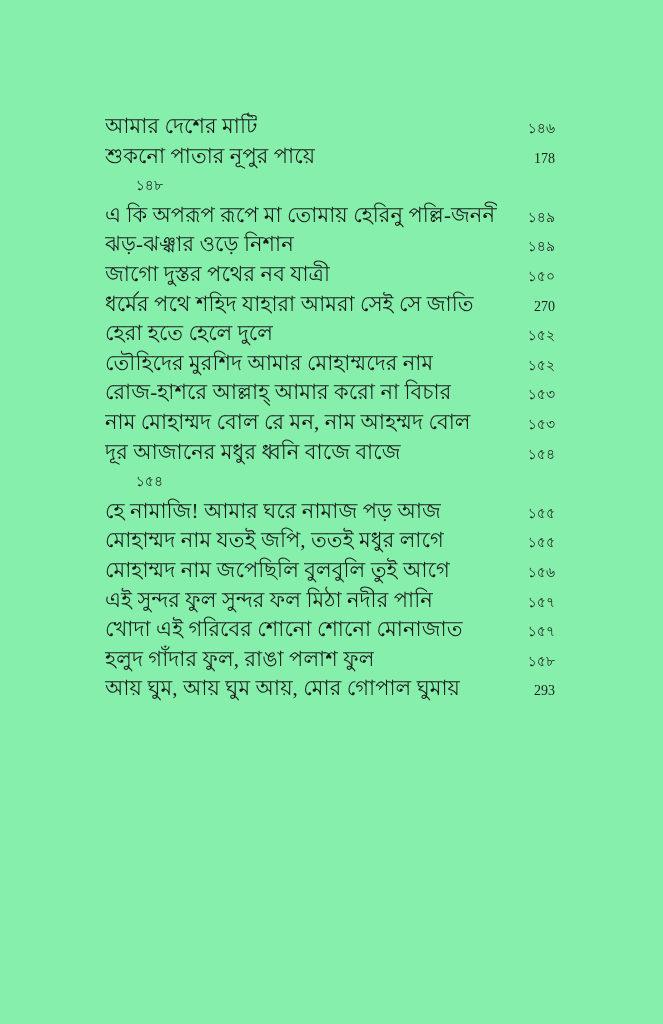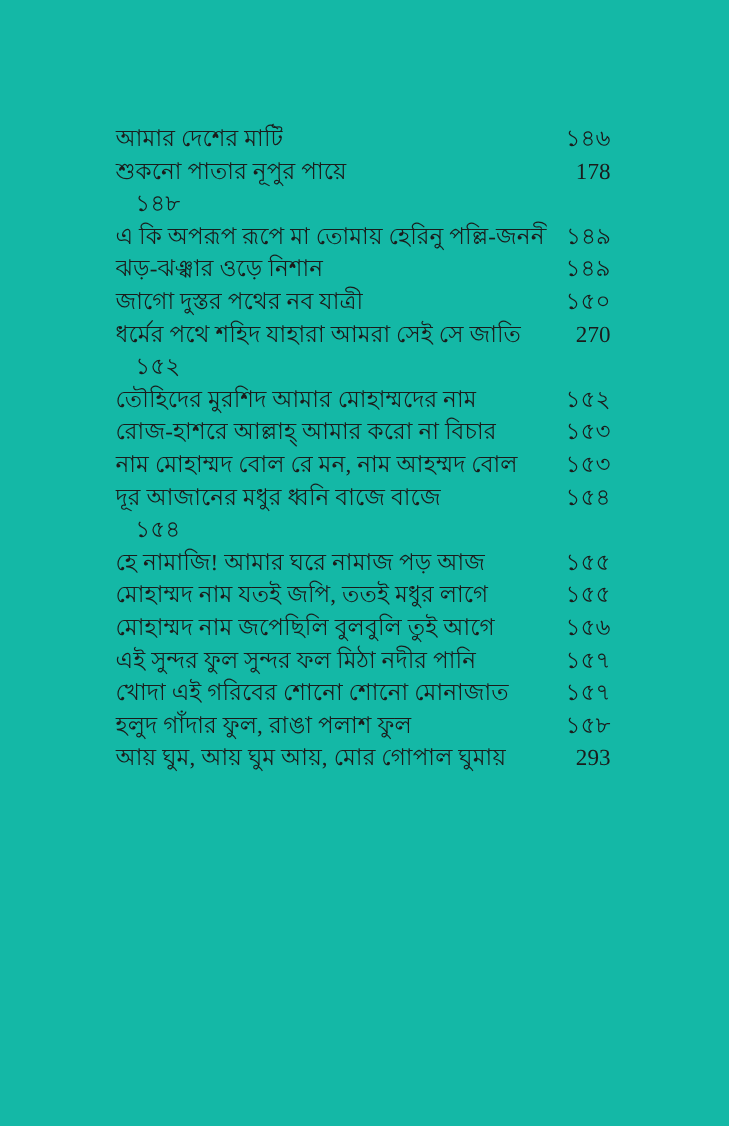--- a/index.html
+++ b/index.html
@@ -11,21 +11,21 @@
     height: 1024px;
     background: #ffffff;
     position: relative;
     overflow: hidden;
     font-family: "Liberation Serif", "DejaVu Serif", serif;
     color: #1b1b1b;
   }
   .page {
     position: absolute;
     inset: 0;
-    background: #14b8a6;
+    background: #86efac;
   }
   .toc {
     position: absolute;
     top: 112px;
     left: 105px;
     width: 450px;
   }
   .toc-row {
     display: flex;
     justify-content: space-between;
@@ -33,21 +33,21 @@
     height: 29.6px;
     line-height: 29.6px;
     white-space: nowrap;
   }
   .toc-title {
     font-size: 21px;
     letter-spacing: 0.1px;
     overflow: hidden;
   }
   .toc-pagenum {
-    font-size: 21px;
+    font-size: 14px;
     margin-left: 18px;
     text-align: right;
     min-width: 40px;
   }
 </style>
 </head>
 <body>
 
 <div class="page">
   <div class="toc">
@@ -79,20 +79,21 @@
     <span class="toc-title">জাগো দুস্তর পথের নব যাত্রী</span>
     <span class="toc-pagenum">১৫০</span>
   </div>
 
   <div class="toc-row">
     <span class="toc-title">ধর্মের পথে শহিদ যাহারা আমরা সেই সে জাতি</span>
     <span class="toc-pagenum">270</span>
   </div>
 
   <div class="toc-row">
+    <span class="toc-title">হেরা হতে হেলে দুলে</span>
     <span class="toc-pagenum">১৫২</span>
   </div>
 
   <div class="toc-row">
     <span class="toc-title">তৌহিদের মুরশিদ আমার মোহাম্মদের নাম</span>
     <span class="toc-pagenum">১৫২</span>
   </div>
 
   <div class="toc-row">
     <span class="toc-title">রোজ-হাশরে আল্লাহ্‌ আমার করো না বিচার</span>

